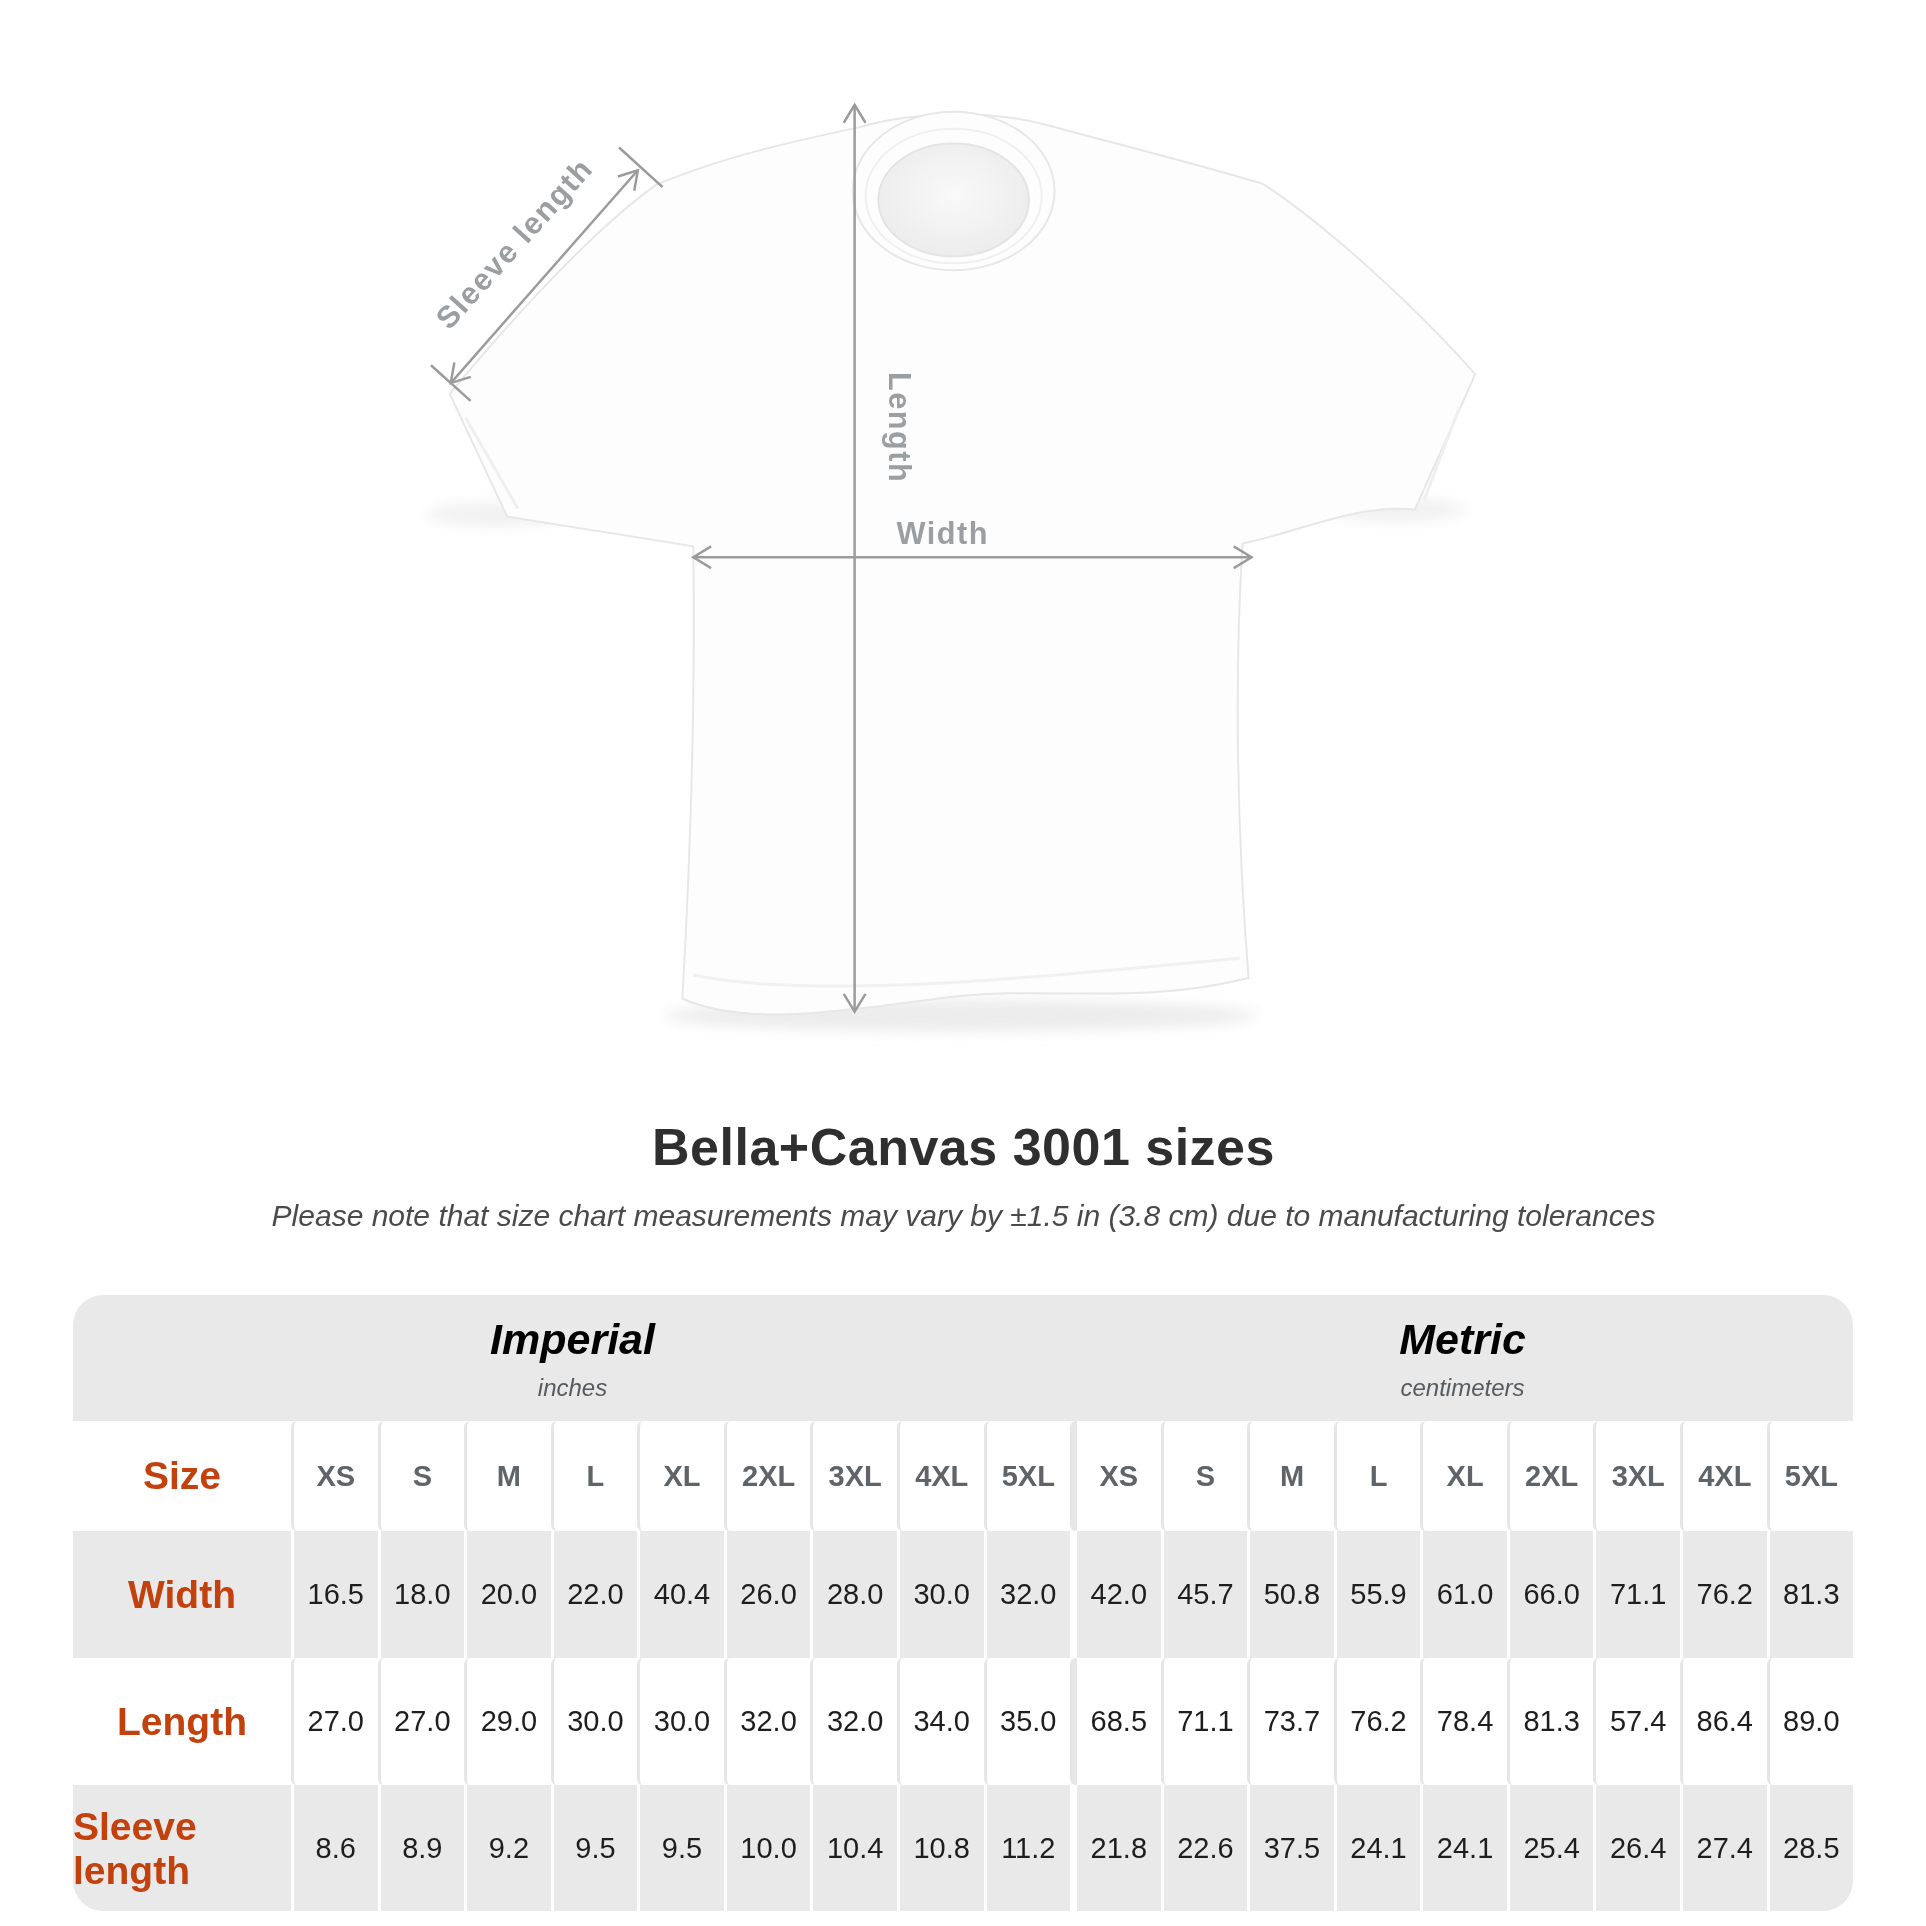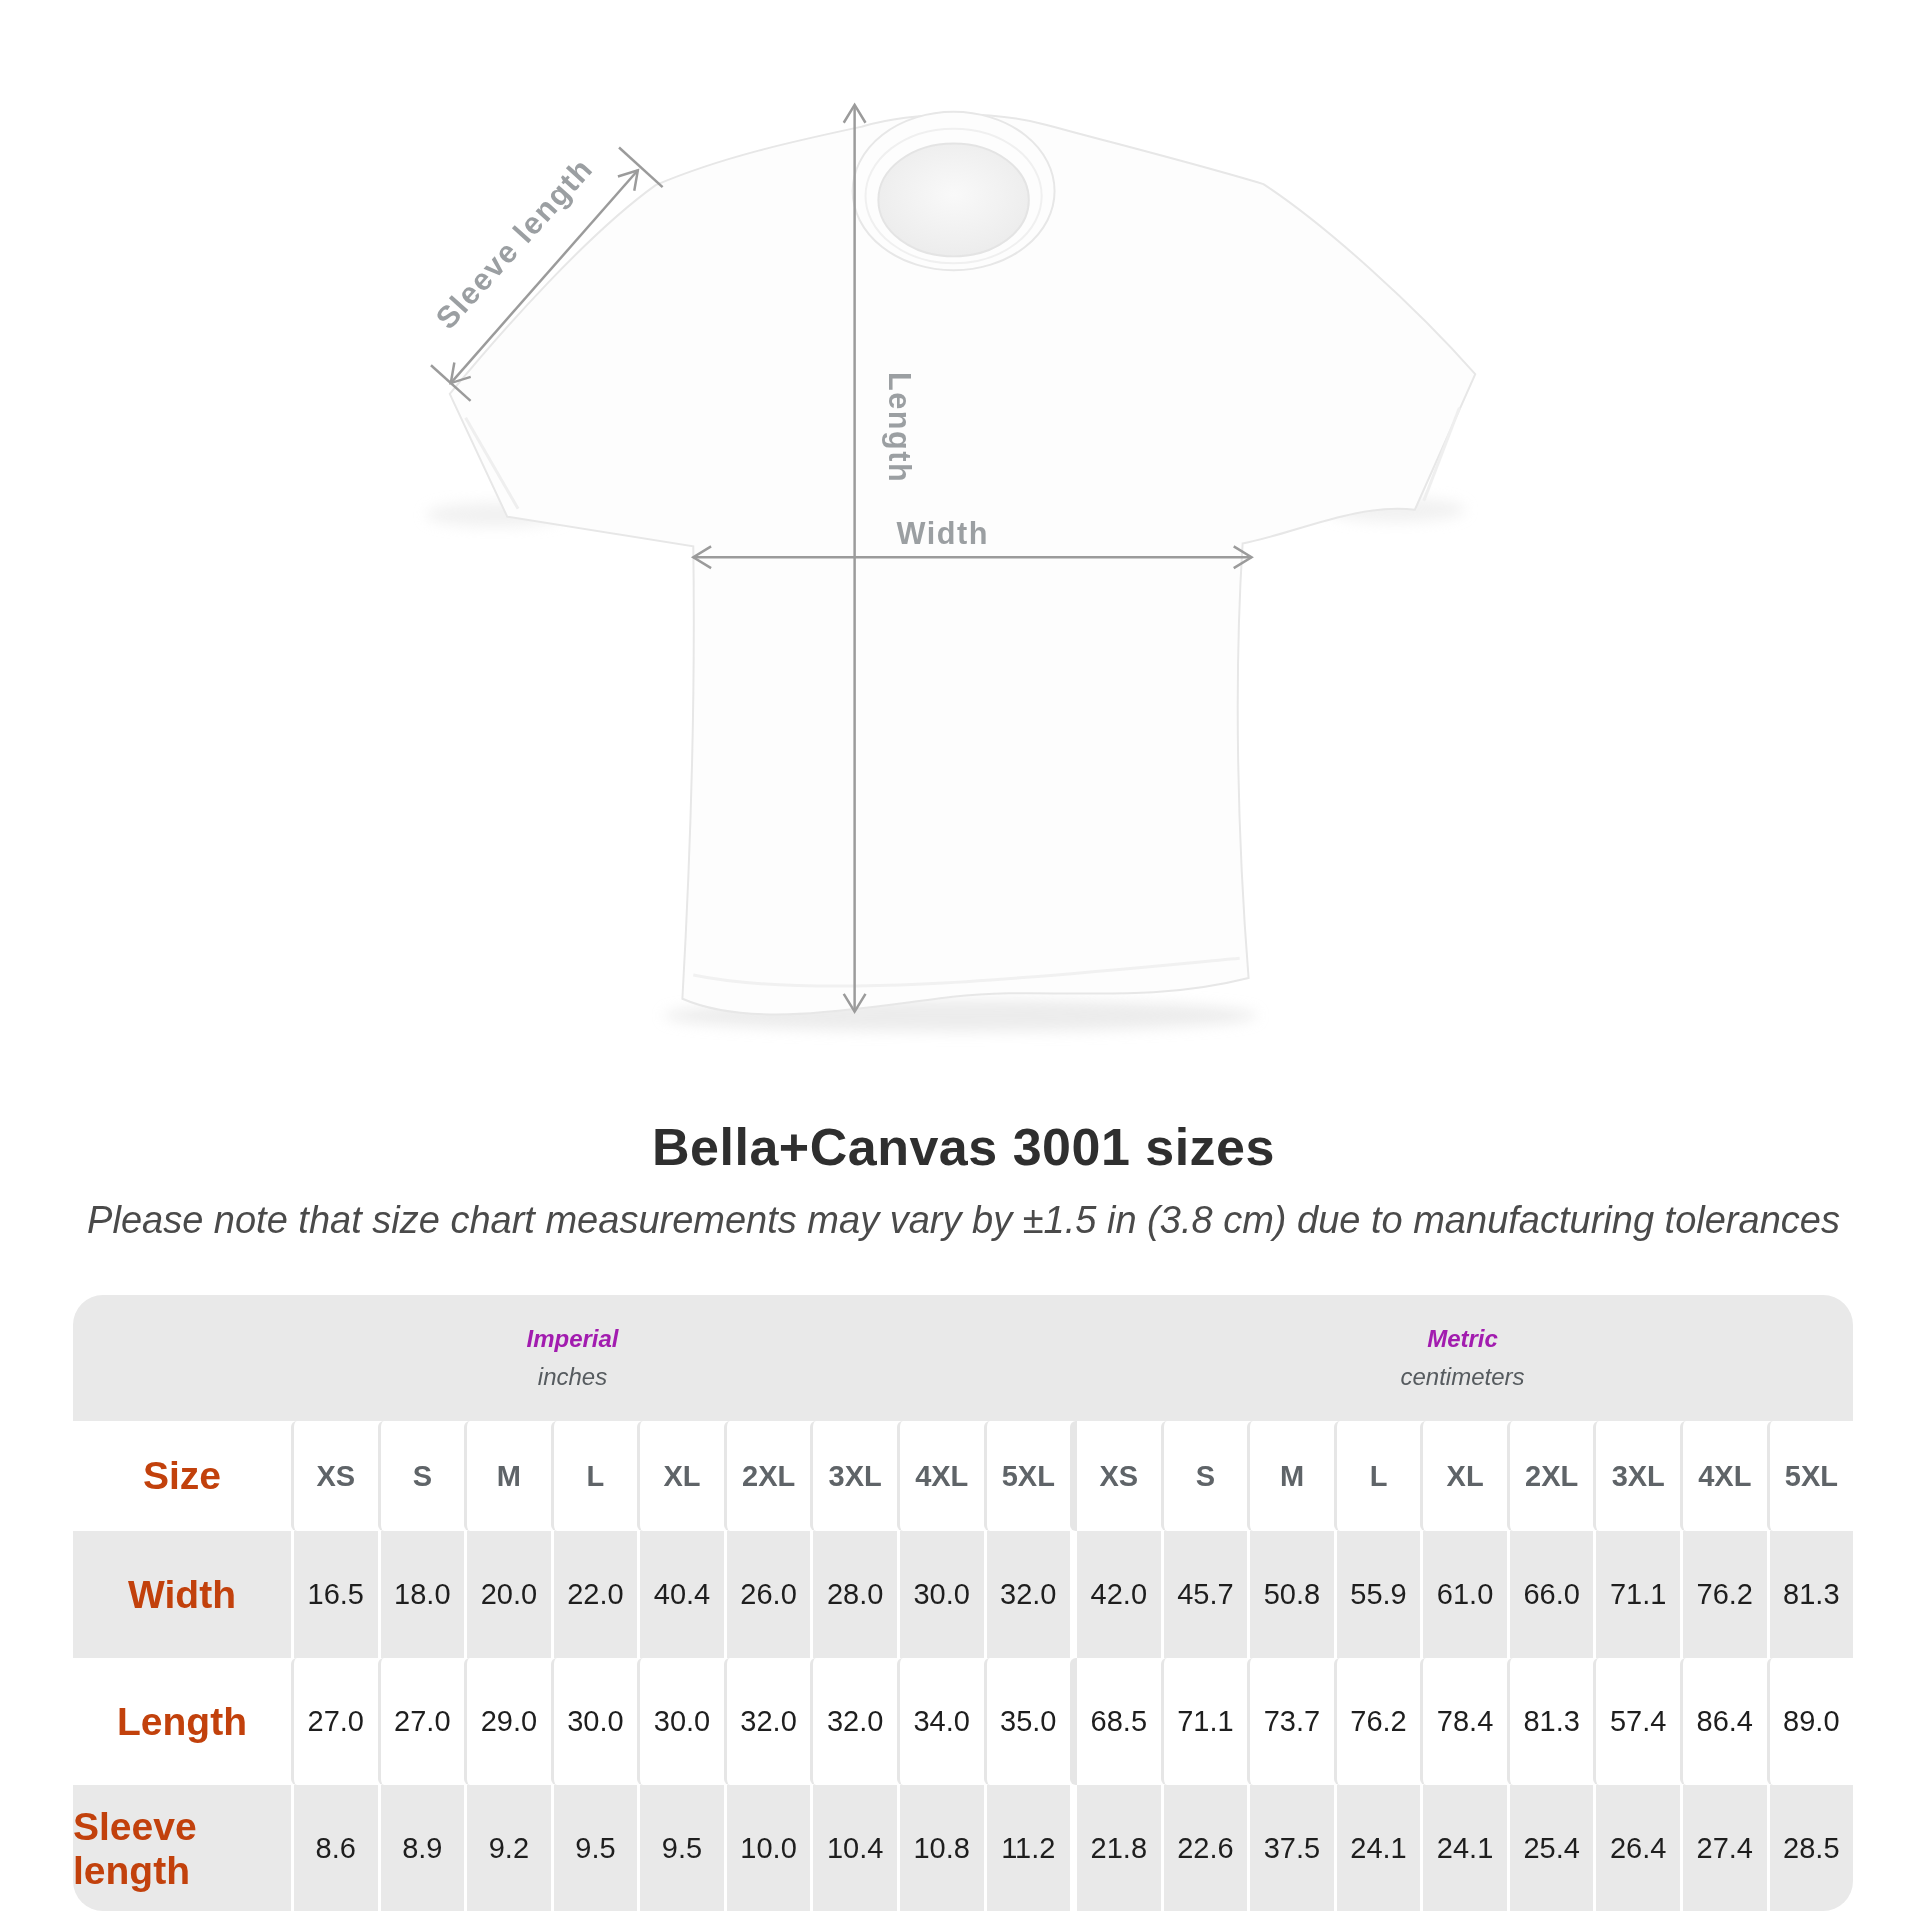--- a/index.html
+++ b/index.html
@@ -19,34 +19,34 @@
     letter-spacing:1.5px;
     fill:#9b9fa2;
   }
   
   .heading{position:absolute;left:0;top:1117px;width:1927px;text-align:center;}
   .title{
     font-size:52px;font-weight:bold;color:#2f2f2f;letter-spacing:0.5px;
   }
   .subtitle{
     margin-top:22px;
-    font-size:38px;font-style:italic;color:#4a4a4a;
+    font-size:30px;font-style:italic;color:#4a4a4a;
   }
   
   .size-table{
     position:absolute;left:73px;top:1295px;
     width:1780px;height:616px;
     border-radius:30px;overflow:hidden;
     background:#ffffff;
   }
   .band{display:flex;height:126px;background:#e9e9e9;}
   .band-half{display:flex;flex-direction:column;align-items:center;justify-content:center;}
   .band-half.imperial{width:calc((100% - 218px)/2 + 218px);}
   .band-half.metric{width:calc((100% - 218px)/2);}
-  .band-title{font-size:24px;font-weight:bold;font-style:italic;color:#a21caf;}
+  .band-title{font-size:43px;font-weight:bold;font-style:italic;color:#000000;}
   .band-unit{margin-top:10px;font-size:24px;font-style:italic;color:#565b5f;}
   .t-row{display:flex;}
   .t-row.header-row{height:110px;background:#ffffff;}
   .t-row.data-row{height:127px;}
   .t-row.row-gray{background:#e9e9e9;}
   .t-row.row-white{background:#ffffff;}
   .label-cell{
     width:218px;flex:0 0 218px;
     display:flex;align-items:center;justify-content:center;
     font-size:39px;font-weight:bold;color:#c2410c;

